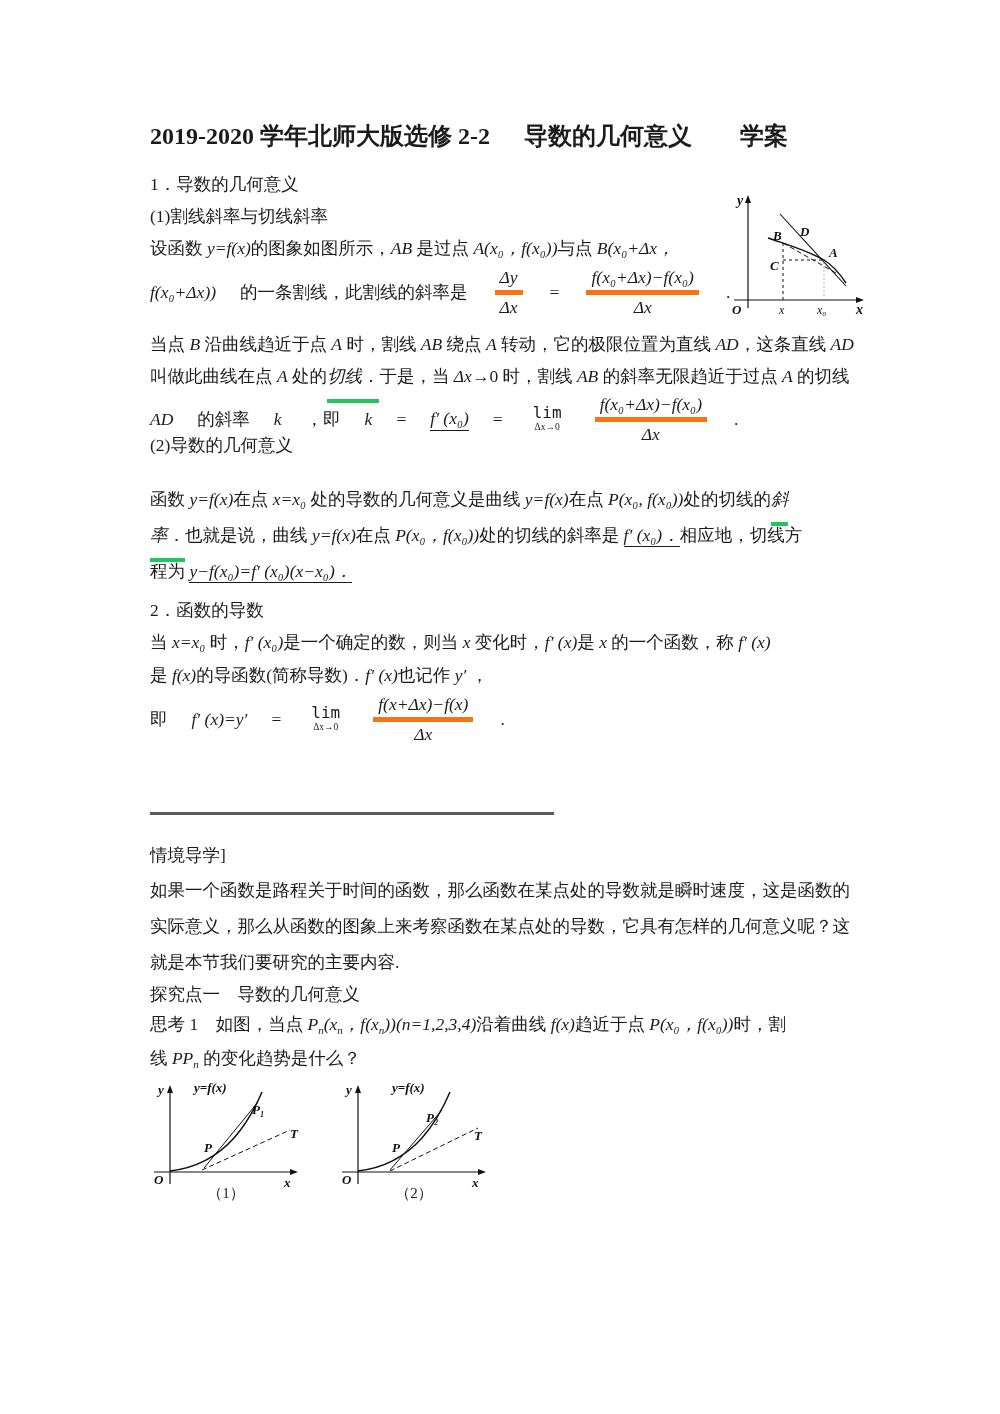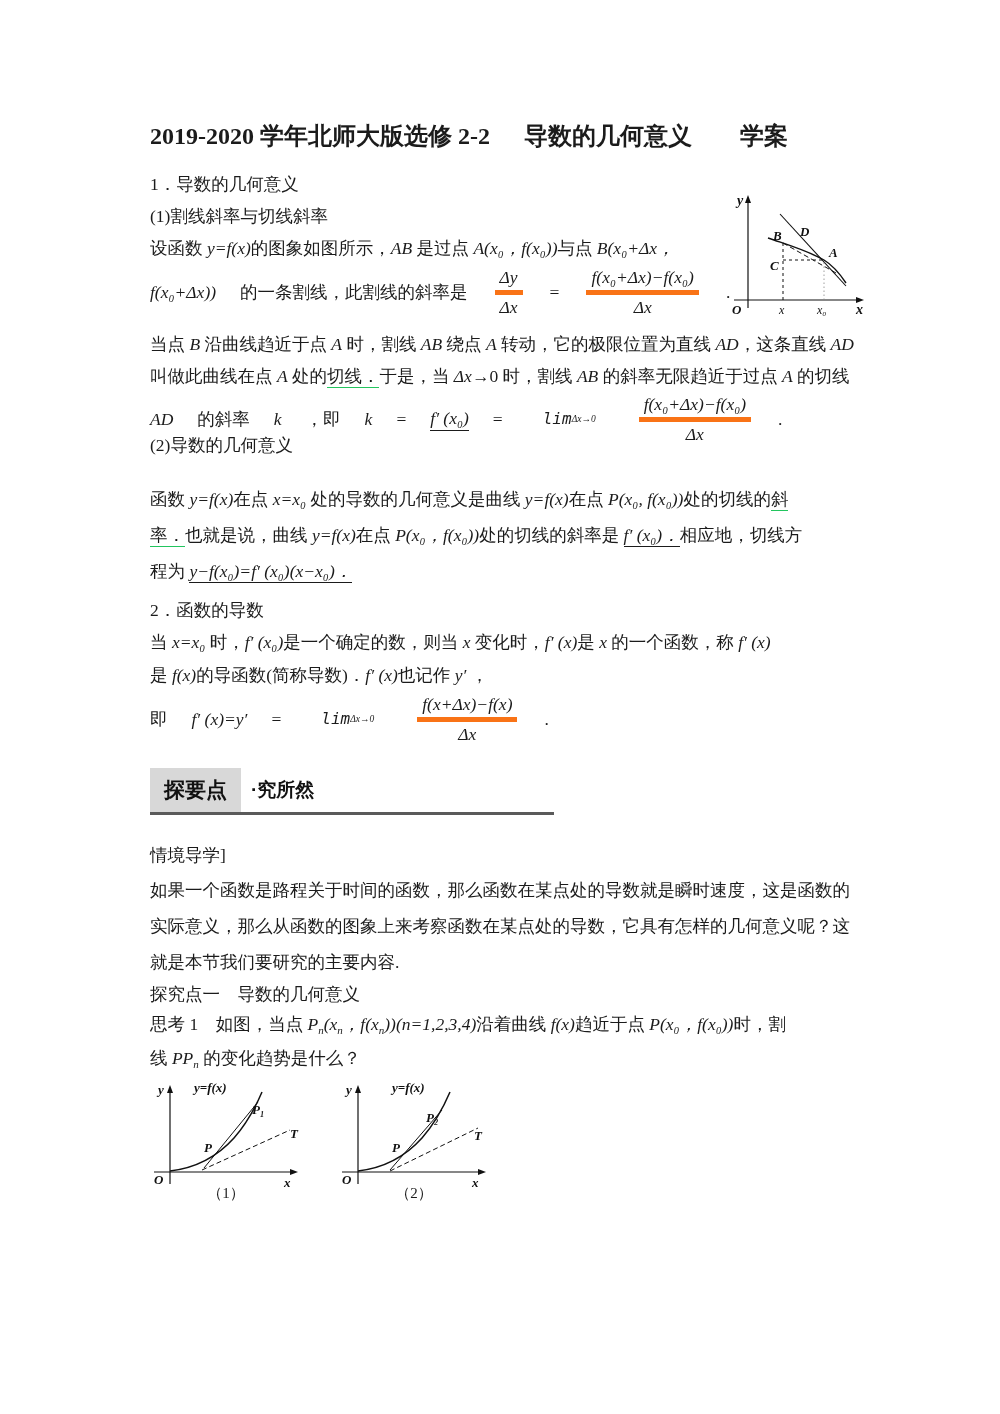--- a/index.html
+++ b/index.html
@@ -5,27 +5,27 @@
   html,body{margin:0;padding:0;background:#ffffff;}
   #page{position:relative;width:884px;height:1414px;background:#fff;overflow:hidden;
         font-family:"Liberation Serif","DejaVu Serif",serif;color:#1b1b1b;}
   .title{position:absolute;left:150px;top:120px;font-size:24px;font-weight:bold;white-space:nowrap;}
   .title .t2{margin-left:34px;}
   .title .t3{margin-left:48px;}
   .line{position:absolute;left:150px;white-space:nowrap;font-size:17.5px;line-height:25px;}
   .fline{position:absolute;left:150px;display:flex;align-items:center;white-space:nowrap;font-size:17.5px;gap:24px;}
   .tk-c{font-style:normal;}
   .tk-i{font-style:italic;}
-  .tk-cu{border-bottom:1px solid #22c55e;padding-bottom:1px;}
+  .tk-cu{border-bottom:4px solid #22c55e;padding-bottom:13px;font-style:italic;}
   .tk-iu{font-style:italic;border-bottom:1px solid #1b1b1b;padding-bottom:1px;}
   .tk-sb{font-style:italic;font-size:11px;vertical-align:-4px;}
   .frac{display:inline-flex;flex-direction:column;text-align:center;vertical-align:middle;margin:0 3px;}
   .frac .num{border-bottom:5px solid #f97316;padding:0 5px 2px;line-height:1.15;}
   .frac .den{padding-top:2px;line-height:1.15;}
-  .lim{display:inline-flex;flex-direction:row;align-items:center;margin:0 16px;font-style:italic;}
+  .lim{display:inline-flex;flex-direction:column;align-items:center;margin:0 6px;}
   .lim-t{font-size:16px;line-height:1;font-family:"DejaVu Sans Mono","Liberation Mono",monospace;}
   .lim-b{font-size:9.5px;line-height:1;margin-top:2px;}
   .explore-box{position:absolute;left:150px;top:768px;height:44px;display:flex;align-items:center;
                font-family:"Liberation Sans","DejaVu Sans",sans-serif;}
   .explore-label{background:#d8d8d8;font-weight:bold;font-size:21px;padding:8px 14px;color:#111;}
   .explore-rest{font-size:19px;font-weight:bold;margin-left:10px;color:#111;}
   .explore-rule{position:absolute;left:150px;top:812px;width:404px;height:3px;background:#5a5a5a;}
   .caption{position:absolute;width:160px;text-align:center;font-size:15px;top:1184px;}
   svg{position:absolute;}
   svg text{font-family:"Liberation Serif","DejaVu Serif",serif;font-style:italic;fill:#111;}
@@ -96,24 +96,20 @@
         <span class="lim-t">lim</span>
         <span class="lim-b">Δx→0</span>
       </span>
       <span class="frac">
         <span class="num"><span class="tk-i">f(x+Δx)−f(x)</span></span>
         <span class="den"><span class="tk-i">Δx</span></span>
       </span>
       <span class="tk-c">.</span>
     </div>
 
-  <div class="explore-box">
-    <span class="explore-label">探要点</span>
-    <span class="explore-rest">·究所然</span>
-  </div>
   <div class="explore-rule"></div>
 
   <div class="line" style="top:843px">情境导学]</div>
   <div class="line" style="top:878px">如果一个函数是路程关于时间的函数，那么函数在某点处的导数就是瞬时速度，这是函数的</div>
   <div class="line" style="top:914px">实际意义，那么从函数的图象上来考察函数在某点处的导数，它具有怎样的几何意义呢？这</div>
   <div class="line" style="top:950px">就是本节我们要研究的主要内容.</div>
 
   <div class="line" style="top:982px">探究点一　导数的几何意义</div>
   <div class="line" style="top:1012px"><span class="tk-c">思考 1　如图，当点 </span><span class="tk-i">P</span><span class="tk-sb">n</span><span class="tk-i">(x</span><span class="tk-sb">n</span><span class="tk-i">，f(x</span><span class="tk-sb">n</span><span class="tk-i">))(n=1,2,3,4)</span><span class="tk-c">沿着曲线 </span><span class="tk-i">f(x)</span><span class="tk-c">趋近于点 </span><span class="tk-i">P(x₀，f(x₀))</span><span class="tk-c">时，割</span></div>
   <div class="line" style="top:1046px"><span class="tk-c">线 </span><span class="tk-i">PP</span><span class="tk-sb">n</span><span class="tk-c"> 的变化趋势是什么？</span></div>

